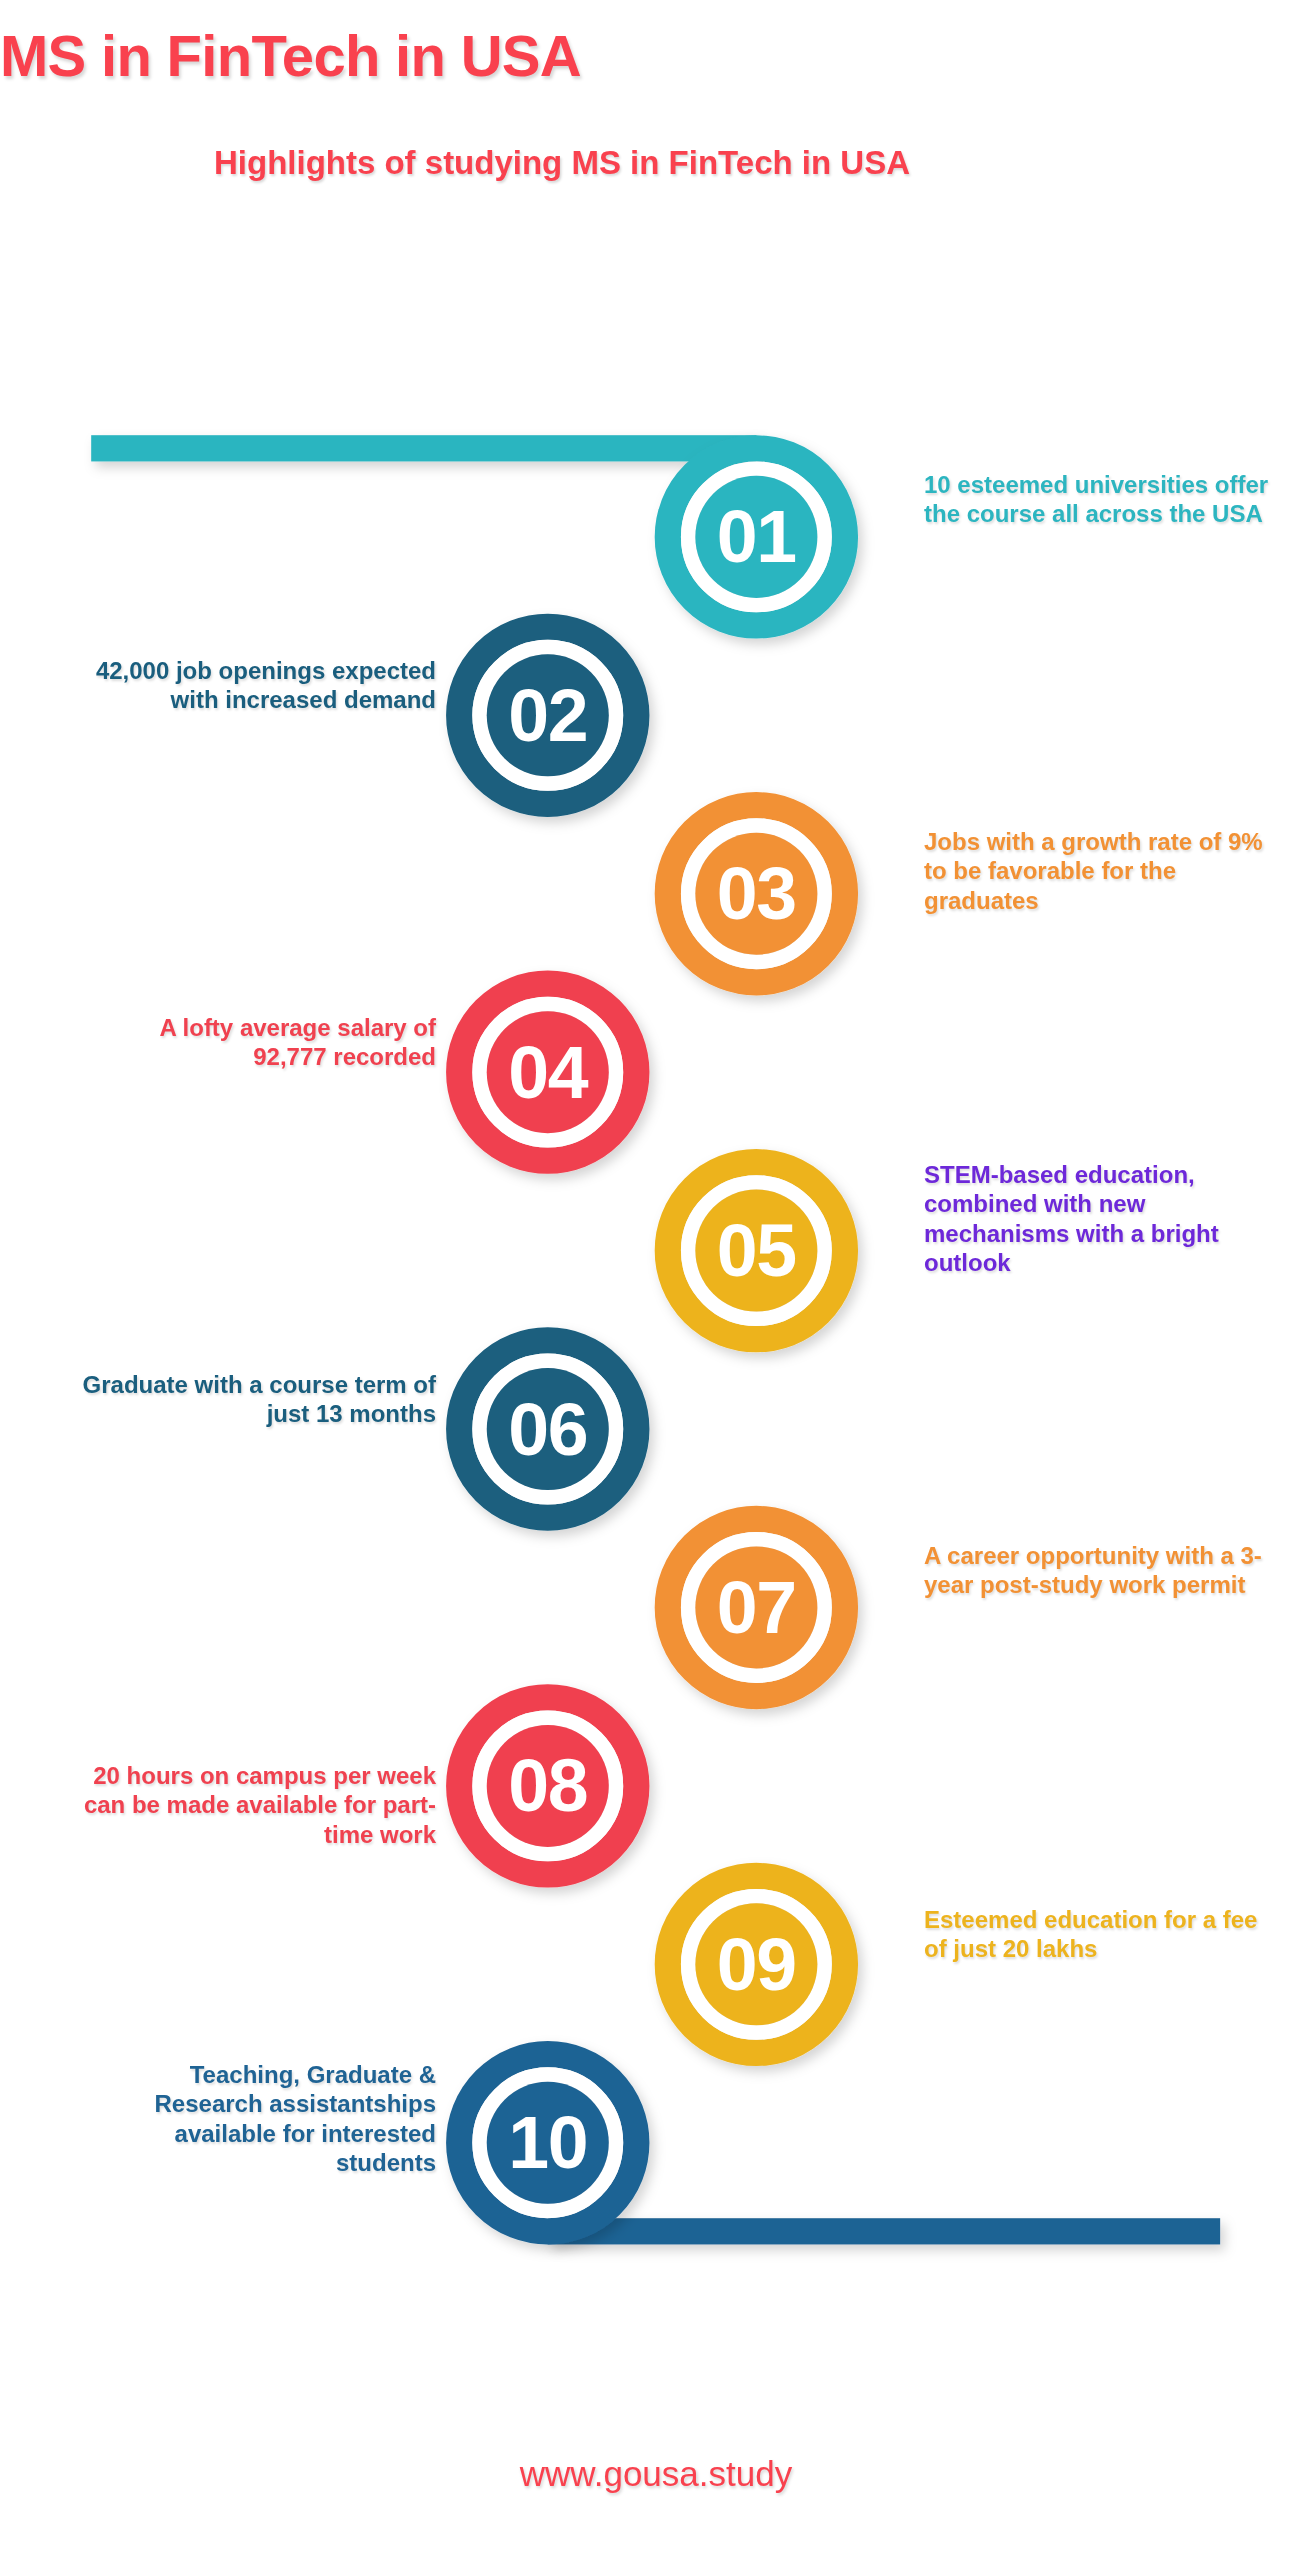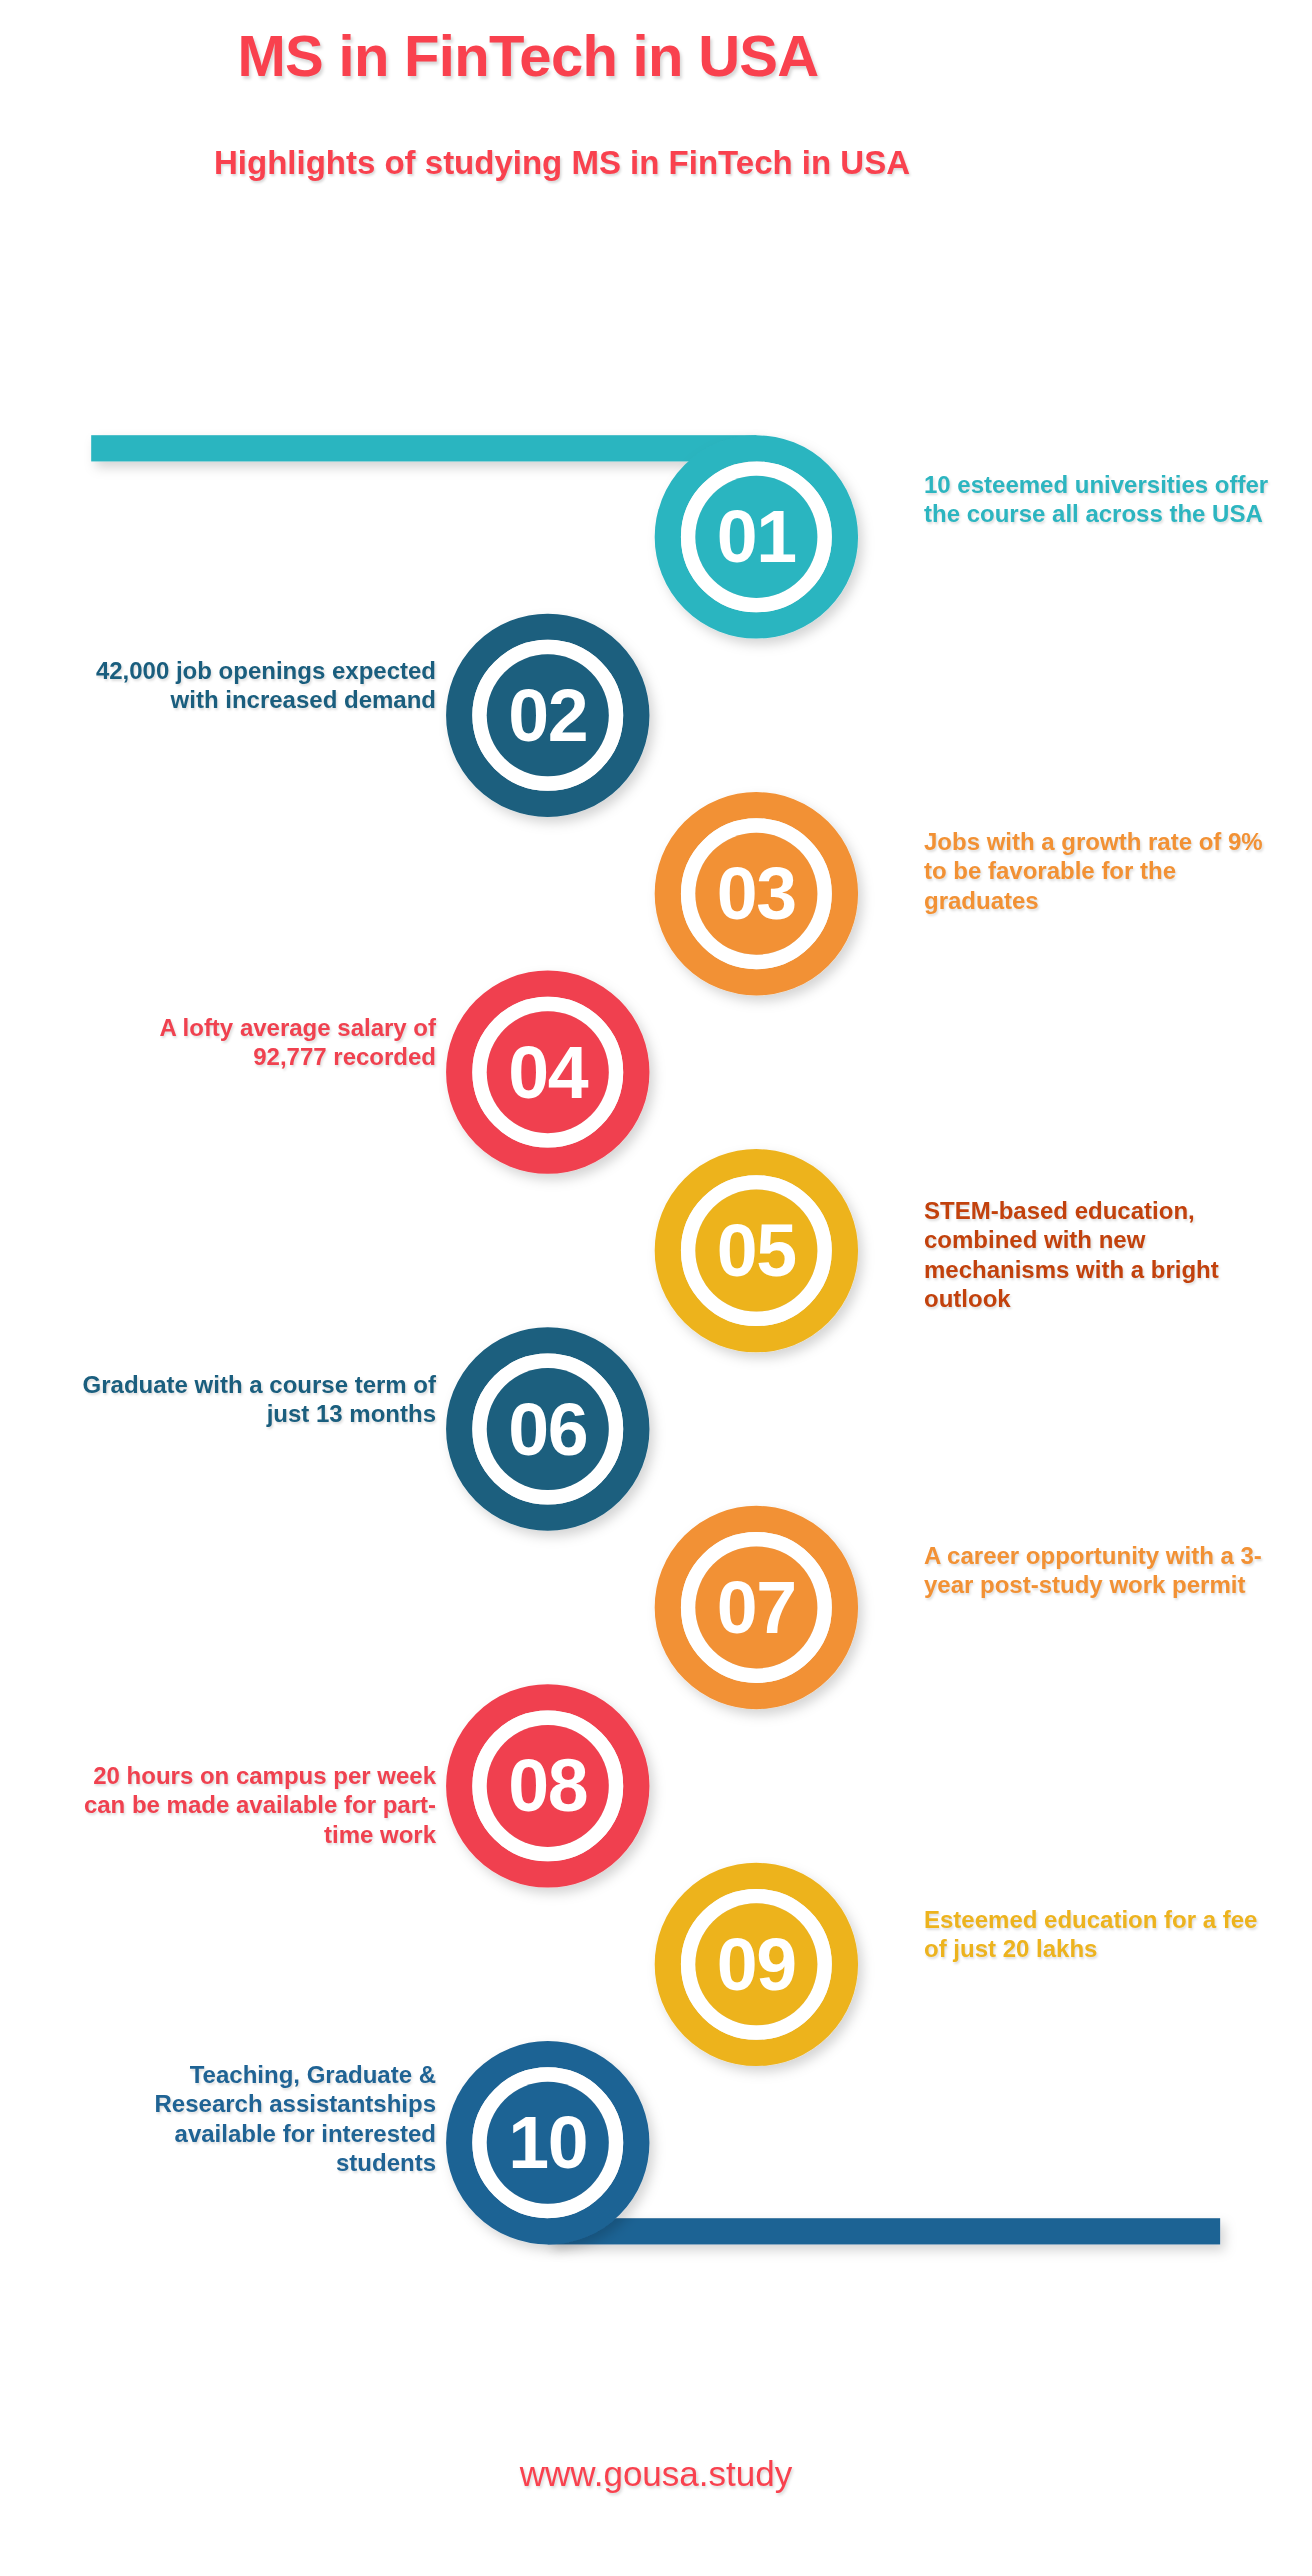--- a/index.html
+++ b/index.html
@@ -5,21 +5,21 @@
   html,body{margin:0;padding:0;}
   body{
     width:1312px;height:2576px;
     background:#ffffff;
     font-family:"Liberation Sans", sans-serif;
     position:relative;overflow:hidden;
   }
   #stage{position:absolute;left:0;top:0;width:1312px;height:2576px;}
 
   
-  .title-wrap{position:absolute;left:0;top:26px;width:1056px;text-align:center;}
+  .title-wrap{position:absolute;left:0;top:26px;width:1056px;}
   .main-title{
     font-size:58px;font-weight:bold;letter-spacing:-0.7px;
     line-height:1.05;
     text-shadow:2px 2.6px 3.3px rgba(0,0,0,0.16);
   }
   .sub-title-wrap{position:absolute;left:0;top:144px;width:1124px;text-align:center;}
   .sub-title{
     font-size:33px;font-weight:bold;
     text-shadow:1.3px 2px 2.6px rgba(0,0,0,0.16);
   }
@@ -127,21 +127,21 @@
         <circle cx="1153" cy="818" r="93" fill="#2CB5C0"></circle>
         <text x="1153" y="818" fill="#FFFFFF" text-anchor="middle" dominant-baseline="central" font-family="&quot;Liberation Sans&quot;, sans-serif" font-size="112" font-weight="bold" letter-spacing="-2">01</text>
       </g>
     </svg>
 
   <div id="captions">
       <div class="cap right" style="color: rgb(44, 181, 192); top: 470px;">10 esteemed universities offer the course all across the USA</div>
       <div class="cap left" style="color: rgb(26, 94, 126); top: 656px;">42,000 job openings expected with increased demand</div>
       <div class="cap right" style="color: rgb(242, 145, 52); top: 827px;">Jobs with a growth rate of 9% to be favorable for the graduates</div>
       <div class="cap left" style="color: rgb(240, 65, 79); top: 1013px;">A lofty average salary of 92,777 recorded</div>
-      <div class="cap right" style="color: #c2410c; top: 1196px;">STEM-based education, combined with new mechanisms with a bright outlook</div>
+      <div class="cap right" style="color: #6d28d9; top: 1160px;">STEM-based education, combined with new mechanisms with a bright outlook</div>
       <div class="cap left" style="color: rgb(26, 94, 126); top: 1370px;">Graduate with a course term of just 13 months</div>
       <div class="cap right" style="color: rgb(242, 145, 52); top: 1541px;">A career opportunity with a 3-year post-study work permit</div>
       <div class="cap left" style="color: rgb(240, 65, 79); top: 1761px;">20 hours on campus per week can be made available for part-time work</div>
       <div class="cap right" style="color: rgb(237, 179, 30); top: 1905px;">Esteemed education for a fee of just 20 lakhs</div>
       <div class="cap left" style="color: rgb(31, 99, 148); top: 2060px;">Teaching, Graduate &amp; Research assistantships available for interested students</div>
     </div>
 
   <div class="footer" style="color: rgb(249, 65, 78);">www.gousa.study</div>
 
 </div>

